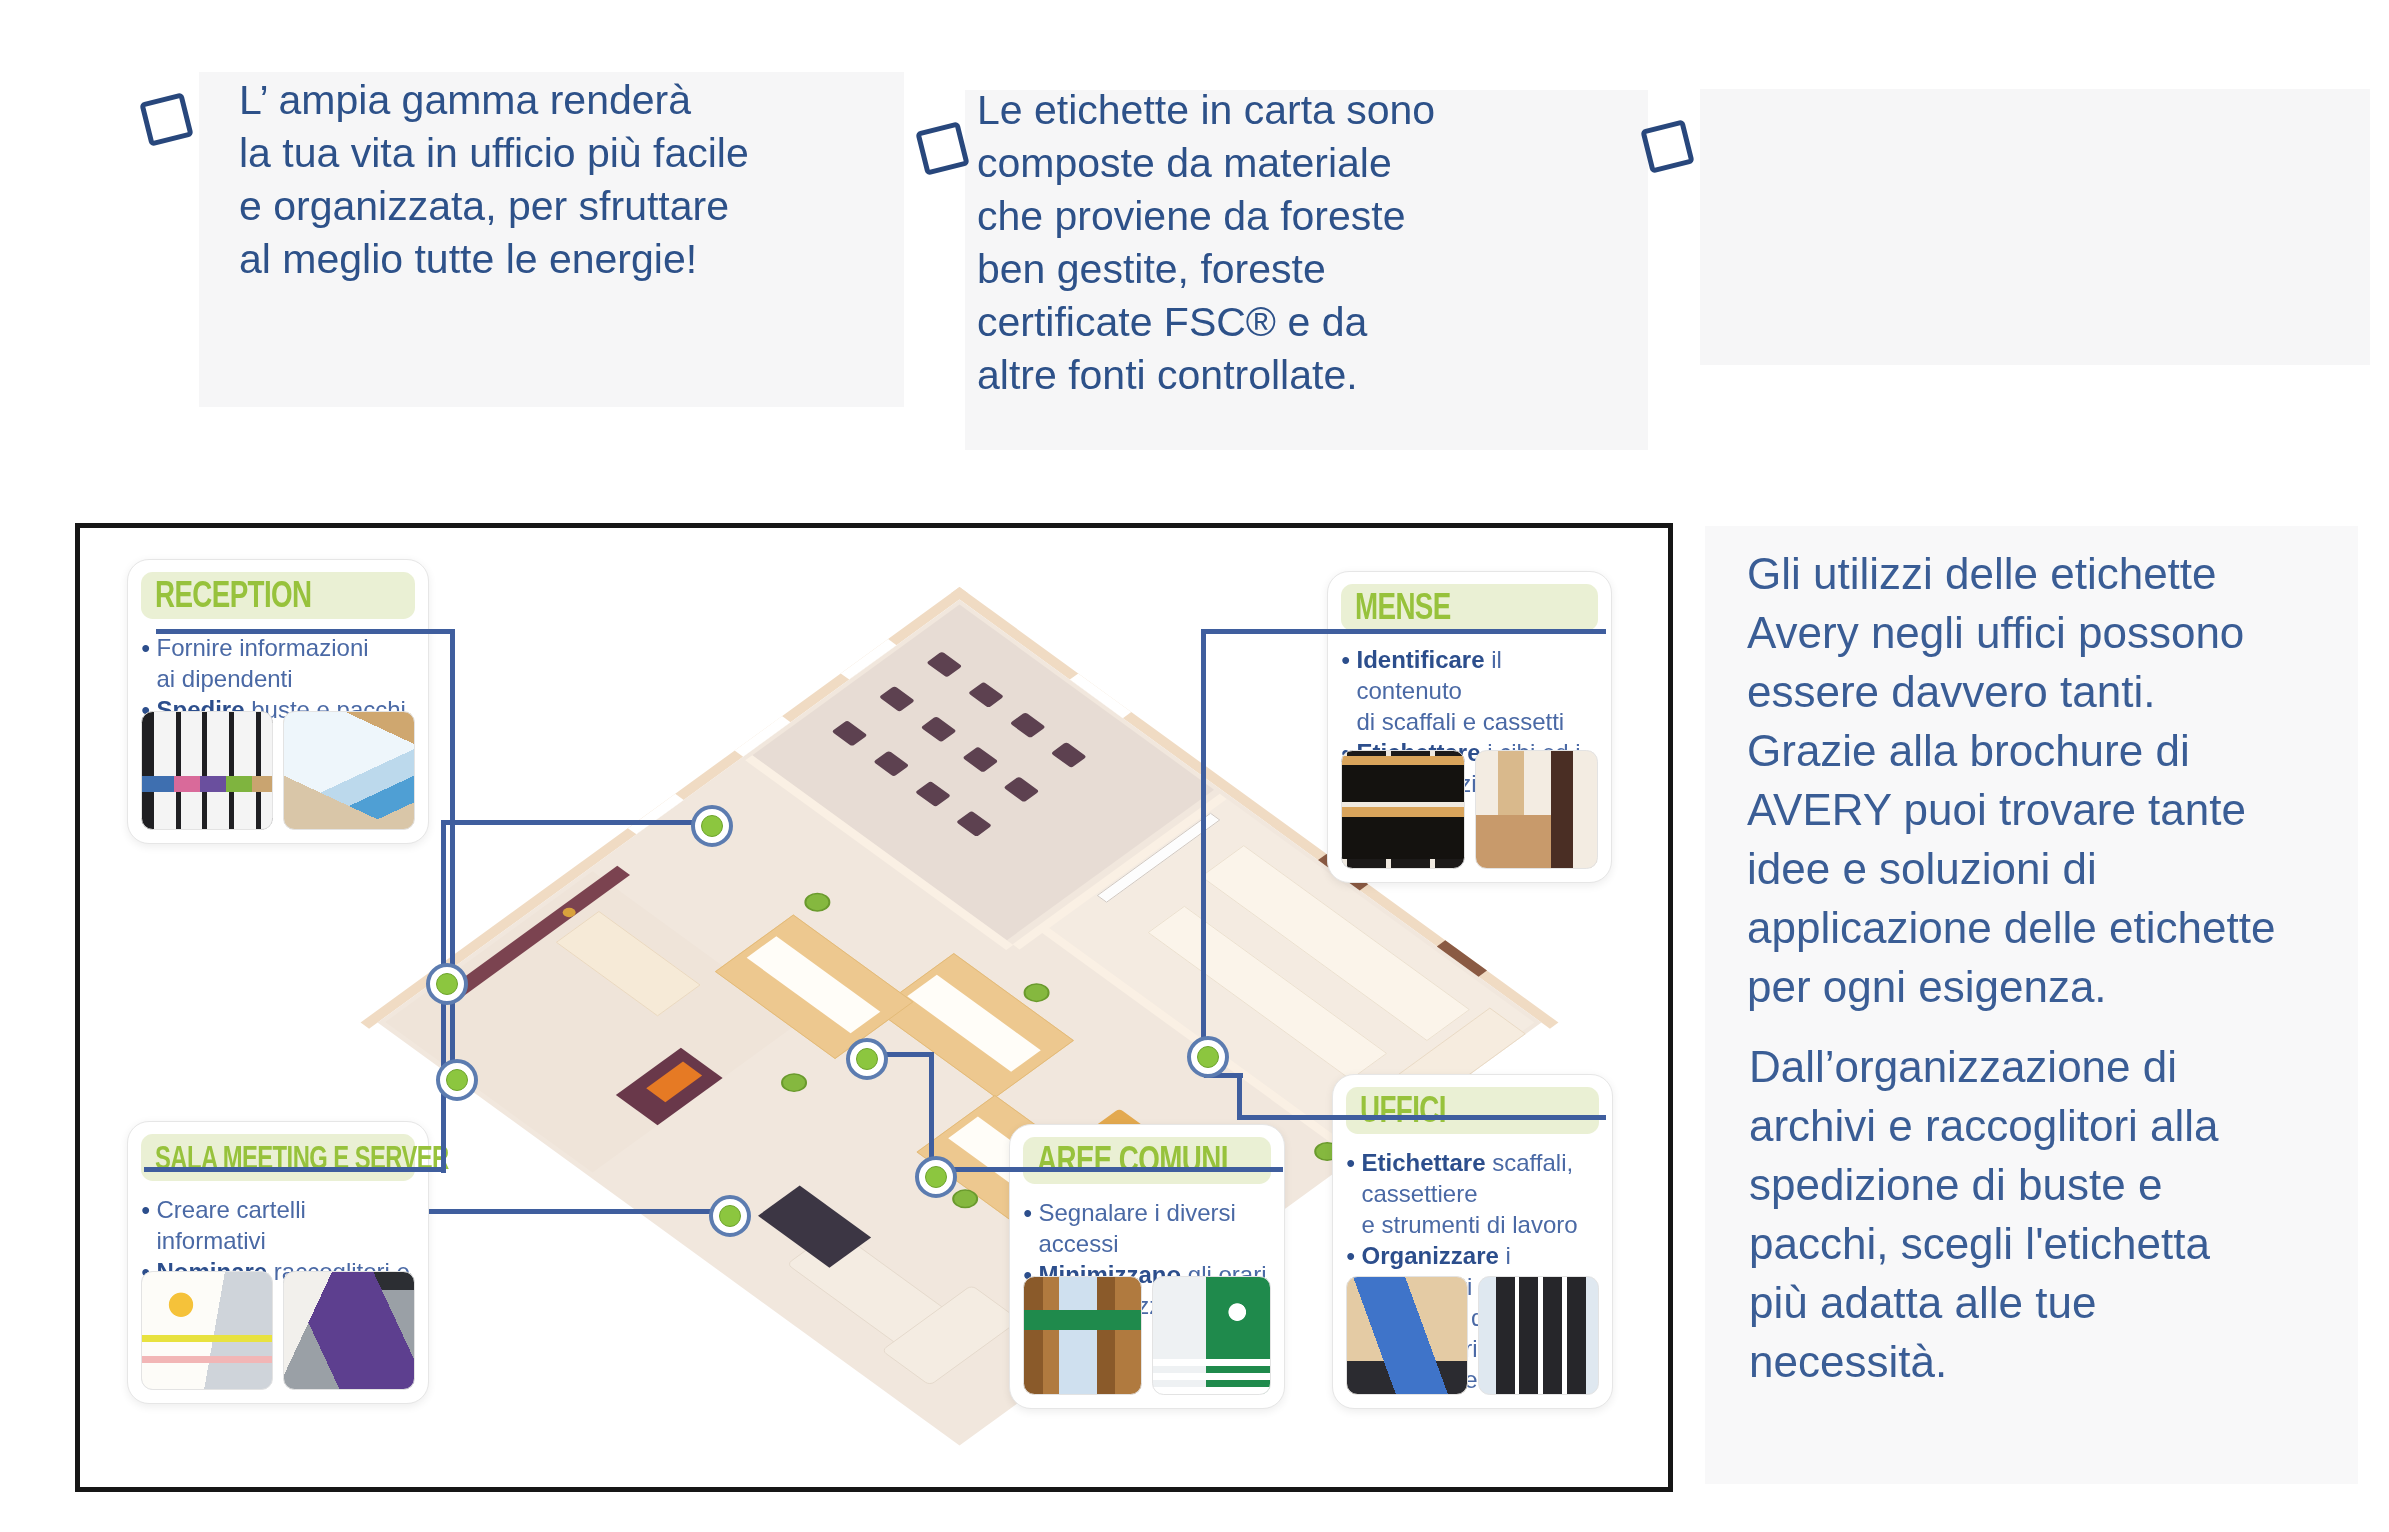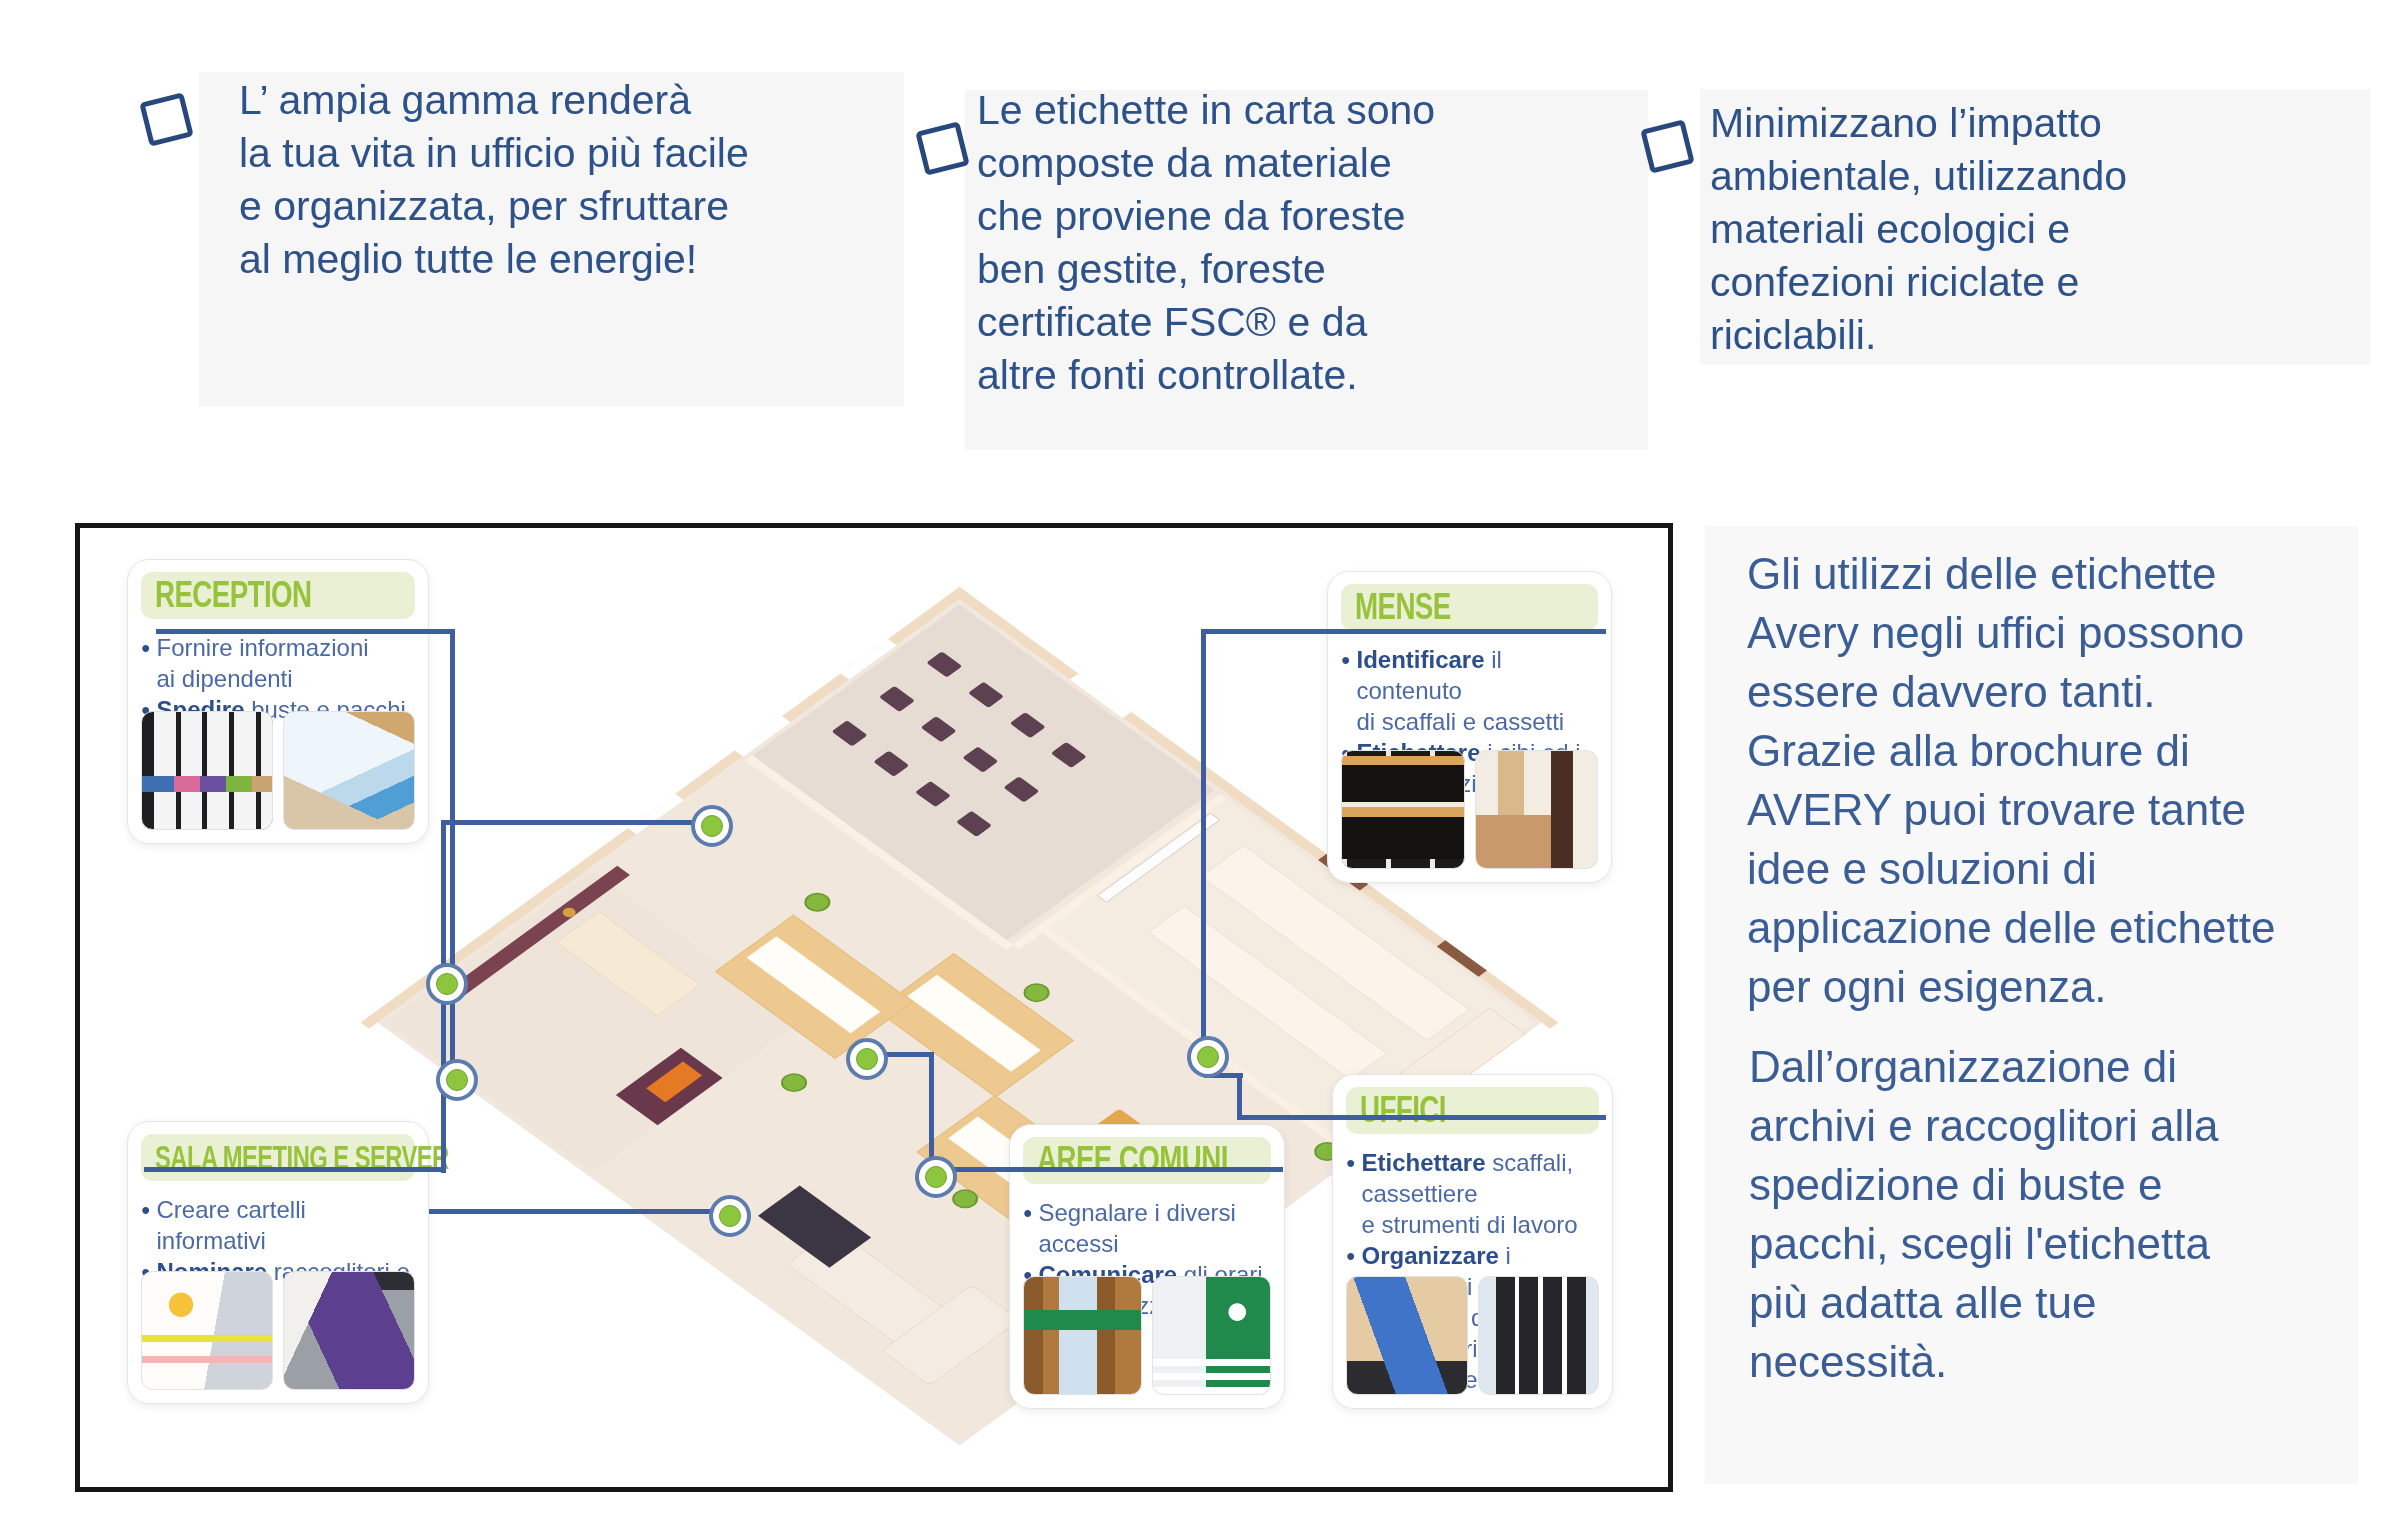--- a/index.html
+++ b/index.html
@@ -131,25 +131,20 @@
 
   <span class="chk" style="left:920px;top:126px;"></span>
   <div class="topcol" style="left:977px;top:84px;width:704px;">Le etichette in carta sono
 composte da materiale
 che proviene da foreste
 ben gestite, foreste
 certificate FSC® e da
 altre fonti controllate.</div>
 
   <span class="chk" style="left:1645px;top:124px;"></span>
-  <div class="topcol" style="left:1710px;top:97px;width:670px;">Minimizzano l’impatto
-ambientale, utilizzando
-materiali ecologici e
-confezioni riciclate e
-riciclabili.</div>
 
   <div class="rightpara" style="left:1749px;top:1037px;width:637px;">Dall’organizzazione di
 archivi e raccoglitori alla
 spedizione di buste e
 pacchi, scegli l'etichetta
 più adatta alle tue
 necessità.</div>
   <div class="rightpara" style="left:1747px;top:544px;width:637px;">Gli utilizzi delle etichette
 Avery negli uffici possono
 essere davvero tanti.
@@ -311,21 +306,21 @@
     <div class="ctitlebar">
       <span class="ctitle">AREE COMUNI</span>
     </div>
     <div class="cbullets">
       <div class="cbullet">
           <span class="dot">•</span>
           <span><b class="lead"></b><span class="rest">Segnalare i diversi accessi</span></span>
         </div>
       <div class="cbullet">
           <span class="dot">•</span>
-          <span><b class="lead">Comunicare</b><span class="rest"> gli orari
+          <span><b class="lead">Minimizzano</b><span class="rest"> gli orari
 del magazzino</span></span>
         </div>
     </div>
     <div class="cphotos">
       <div class="ph ph-exit"></div>
       <div class="ph ph-firstaid"></div>
     </div>
   </div>
 
   <div class="callout" style="left:1332px;top:1074px;width:281px;height:335px;">

